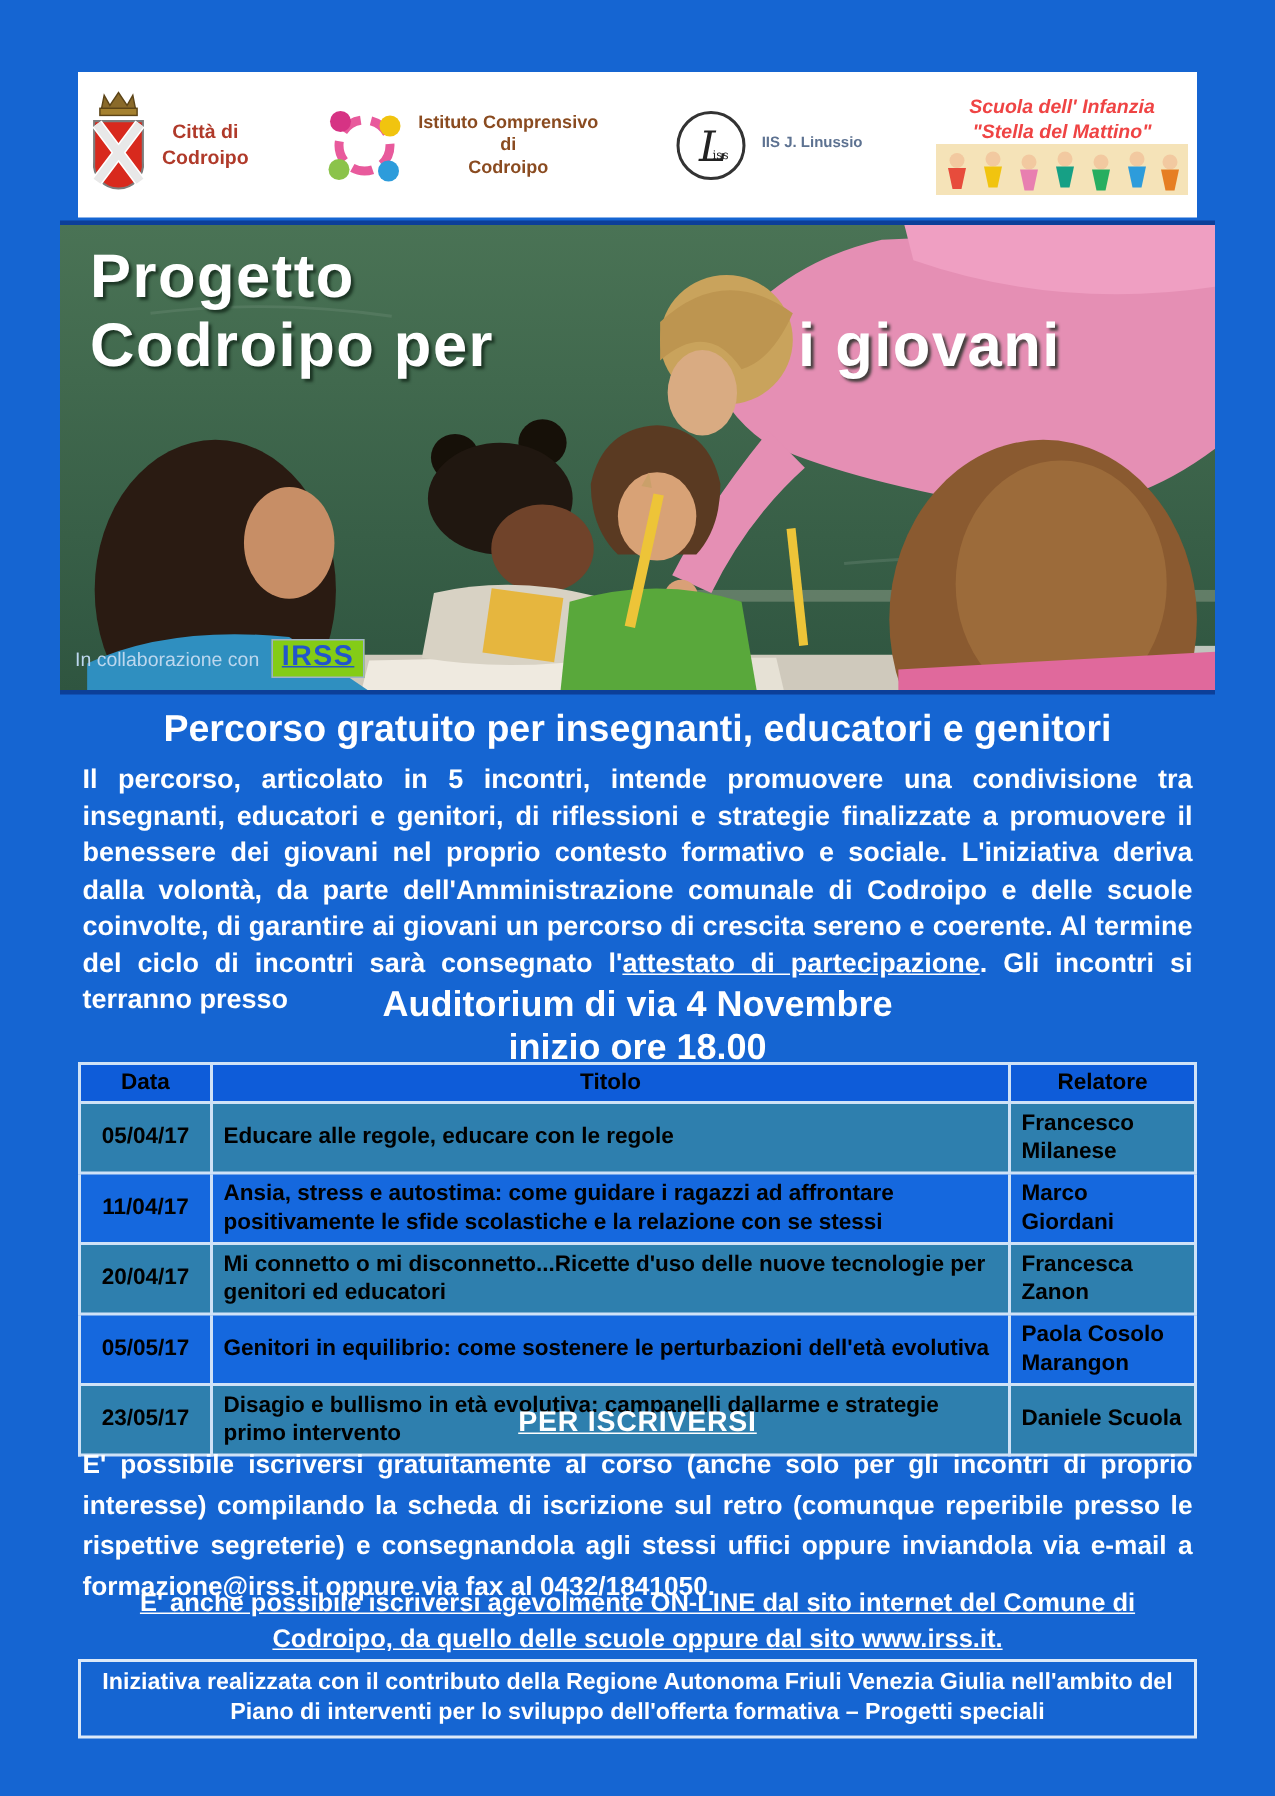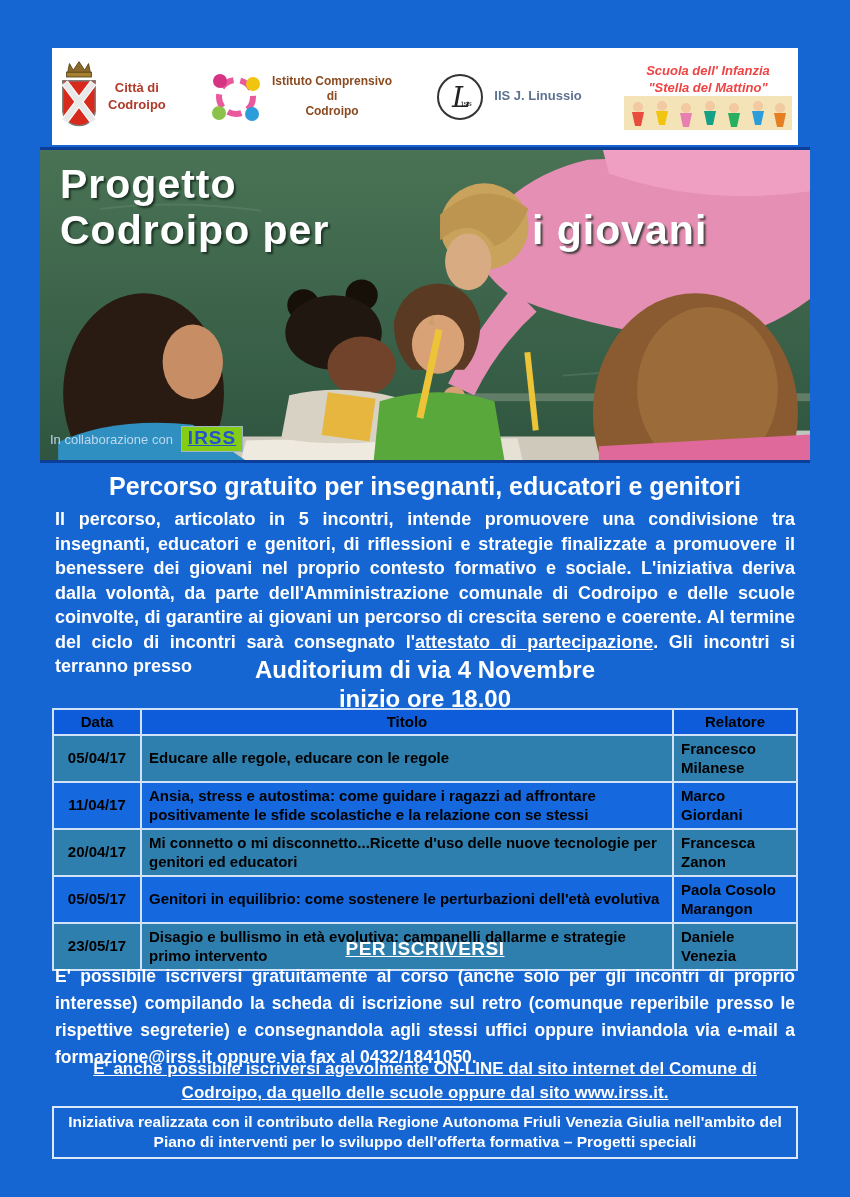--- a/index.html
+++ b/index.html
@@ -13,21 +13,21 @@
   
   .header-band{
     top:48px;left:52px;width:746px;height:97px;background:#ffffff;
     display:flex;align-items:center;justify-content:space-between;
     padding:0 6px;box-sizing:border-box;
   }
   .logo-group{display:flex;align-items:center;gap:8px;}
   .logo-label{font-weight:bold;white-space:pre-line;text-align:center;line-height:1.25;}
   .lbl-citta{color:#b03a2a;font-size:13px;}
   .lbl-ic{color:#8a4b20;font-size:12px;}
-  .lbl-iis{color:#5d7291;font-size:13px;}
+  .lbl-iis{color:#5d7291;font-size:10px;}
   .stella{display:flex;flex-direction:column;align-items:center;}
   .lbl-stella{color:#ef4444;font-size:13px;font-style:italic;font-weight:bold;
     white-space:pre-line;text-align:center;line-height:1.3;}
   
   .photo{
     top:147px;left:40px;width:770px;height:316px;overflow:hidden;
     border-top:3px solid #0c3f99;border-bottom:3px solid #0c3f99;box-sizing:border-box;
   }
   .photo svg.scene{position:absolute;top:0;left:0;width:100%;height:100%;}
   .photo-title{
@@ -246,21 +246,21 @@
         <td>Francesca Zanon</td>
       </tr>
       <tr class="row-b">
         <td class="c1">05/05/17</td>
         <td>Genitori in equilibrio: come sostenere le perturbazioni dell'età evolutiva</td>
         <td>Paola Cosolo Marangon</td>
       </tr>
       <tr class="row-a">
         <td class="c1">23/05/17</td>
         <td>Disagio e bullismo in età evolutiva: campanelli dallarme e strategie primo intervento</td>
-        <td>Daniele Venezia</td>
+        <td>Daniele Scuola</td>
       </tr>
     </tbody>
   </table>
 </div>
 
 <div class="abs enroll-heading">PER ISCRIVERSI</div>
 <div class="abs enroll-para">E' possibile iscriversi gratuitamente al corso (anche solo per gli incontri di proprio interesse) compilando la scheda di iscrizione sul retro (comunque reperibile presso le rispettive segreterie) e consegnandola agli stessi uffici oppure inviandola via e-mail a formazione@irss.it oppure via fax al 0432/1841050.</div>
 <div class="abs online-note">E' anche possibile iscriversi agevolmente ON-LINE dal sito internet del Comune di Codroipo, da quello delle scuole oppure dal sito www.irss.it.</div>
 
 <div class="abs footer-box">Iniziativa realizzata con il contributo della Regione Autonoma Friuli Venezia Giulia nell'ambito del Piano di interventi per lo sviluppo dell'offerta formativa – Progetti speciali</div>

